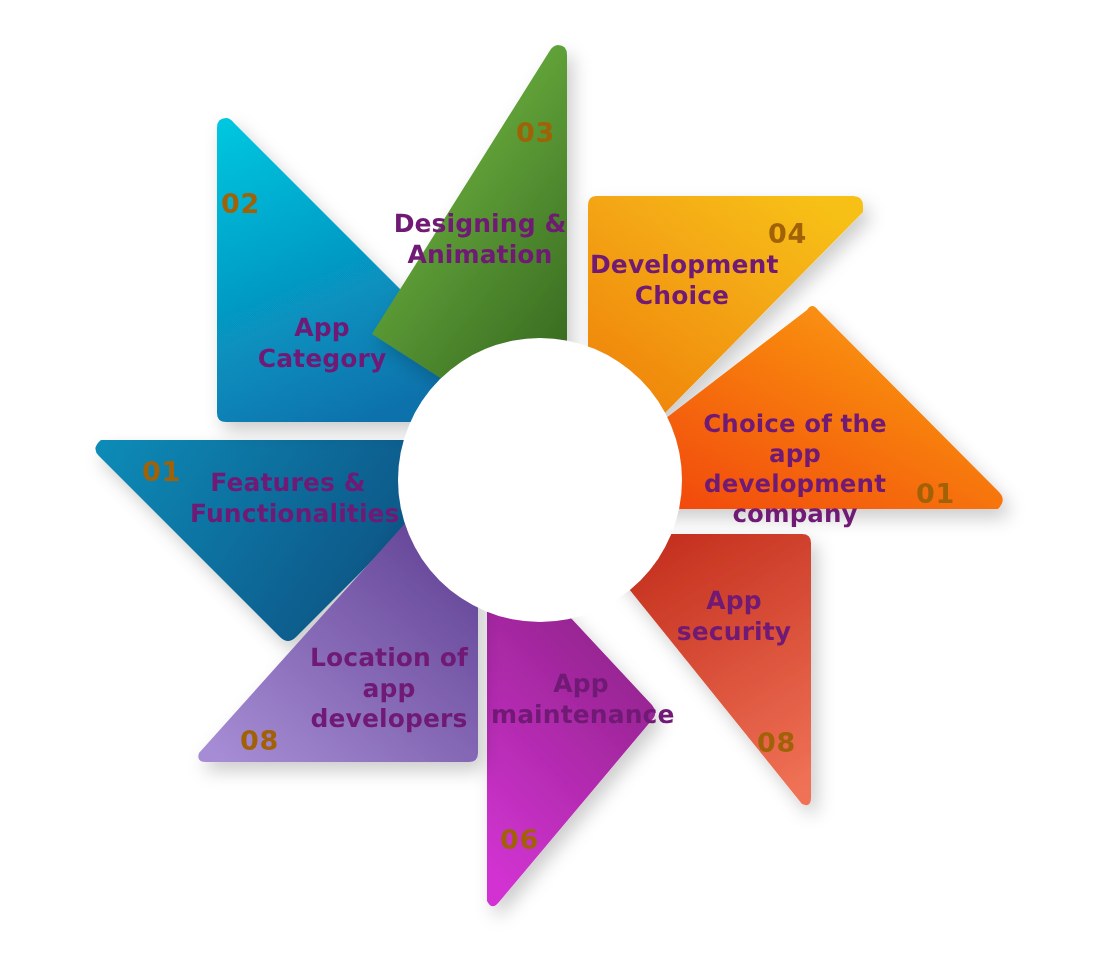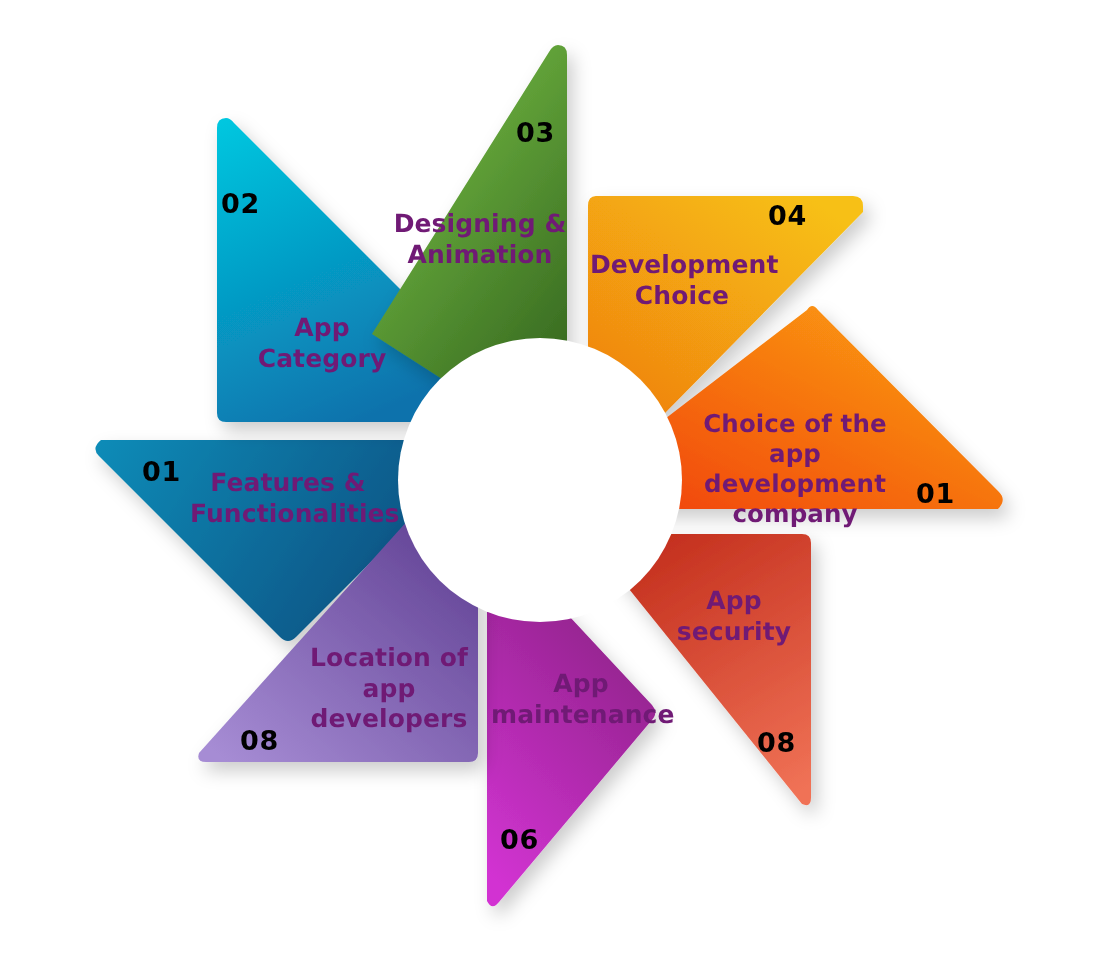--- a/index.html
+++ b/index.html
@@ -9,21 +9,21 @@
   #stage{position:relative;width:1110px;height:979px;background:#fff;}
   #wheel{position:absolute;left:0;top:0;width:1110px;height:979px;}
   .blade-label{
     position:absolute;color:#701a75;font-weight:700;
     font-family:"DejaVu Sans","Liberation Sans",sans-serif;
     text-align:center;line-height:1.22;letter-spacing:.1px;
     white-space:pre-line;pointer-events:none;
     text-rendering:geometricPrecision;
   }
   .blade-num{
-    position:absolute;color:#000000;font-weight:700;
+    position:absolute;color:#a16207;font-weight:700;
     font-family:"DejaVu Sans","Liberation Sans",sans-serif;
     letter-spacing:.6px;pointer-events:none;
   }
   .n27{font-size:27px;}
 </style>
 </head>
 <body>
 
 <div id="stage">
 
@@ -125,21 +125,21 @@
 Functionalities</div>
       <div class="blade-num n27" style="left: 142px; top: 456px;">01</div>
       <div class="blade-label" style="left: 240px; top: 313px; width: 164px; font-size: 25px;">App
 Category</div>
       <div class="blade-num n27" style="left: 221px; top: 188px;">02</div>
       <div class="blade-label" style="left: 392px; top: 209px; width: 176px; font-size: 25px;">Designing &amp;
 Animation</div>
       <div class="blade-num n27" style="left: 516px; top: 117px;">03</div>
       <div class="blade-label" style="left: 590px; top: 250px; width: 184px; font-size: 25px;">Development
 Choice</div>
-      <div class="blade-num n27" style="left: 768px; top: 200px;">04</div>
+      <div class="blade-num n27" style="left: 768px; top: 218px;">04</div>
       <div class="blade-label" style="left: 676px; top: 409px; width: 238px; font-size: 24.5px;">Choice of the
 app development
 company</div>
       <div class="blade-num n27" style="left: 916px; top: 478px;">01</div>
       <div class="blade-label" style="left: 653px; top: 586px; width: 162px; font-size: 25px;">App
 security</div>
       <div class="blade-num n27" style="left: 757px; top: 727px;">08</div>
       <div class="blade-label" style="left: 491px; top: 669px; width: 180px; font-size: 25px;">App
 maintenance</div>
       <div class="blade-num n27" style="left: 500px; top: 824px;">06</div>

